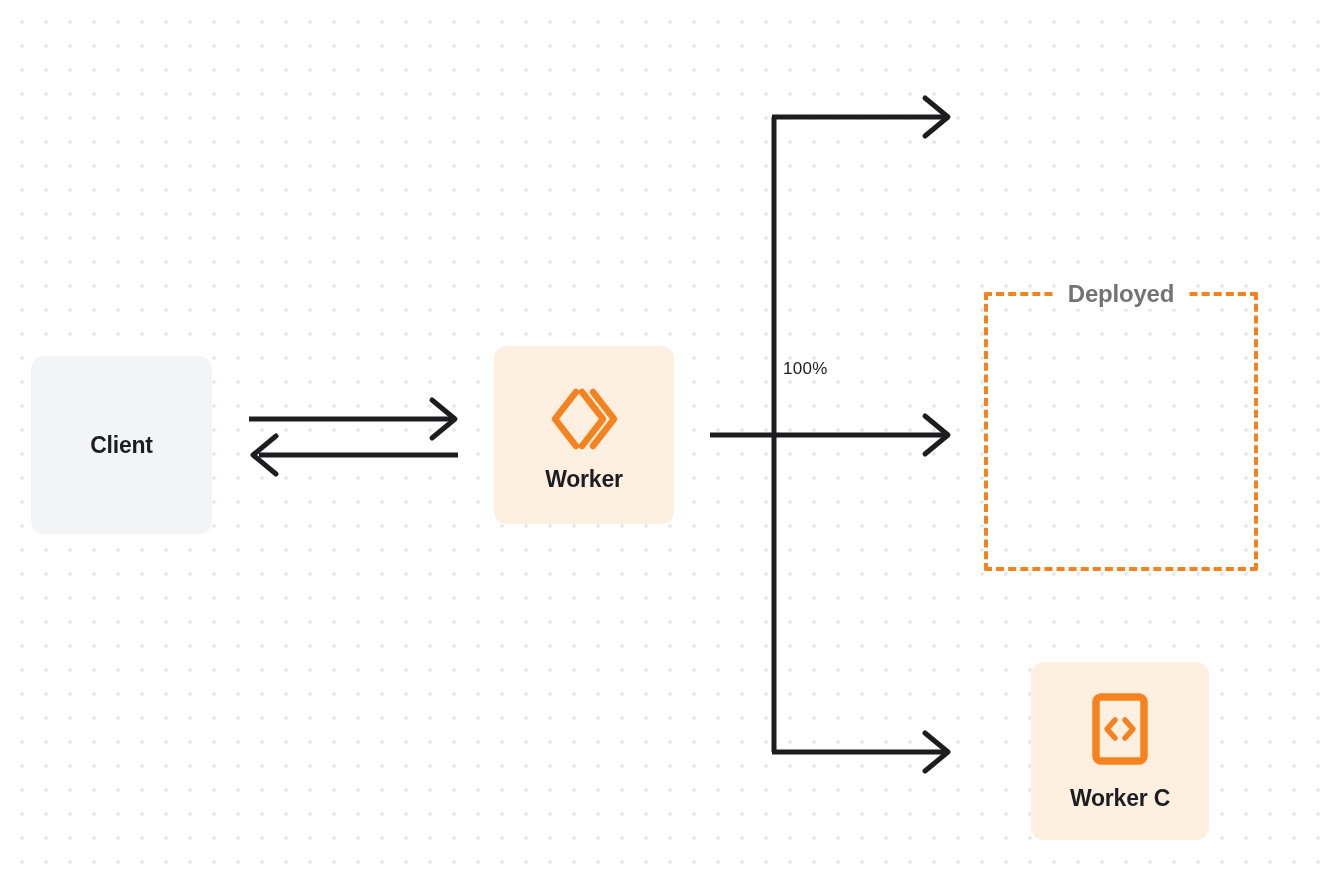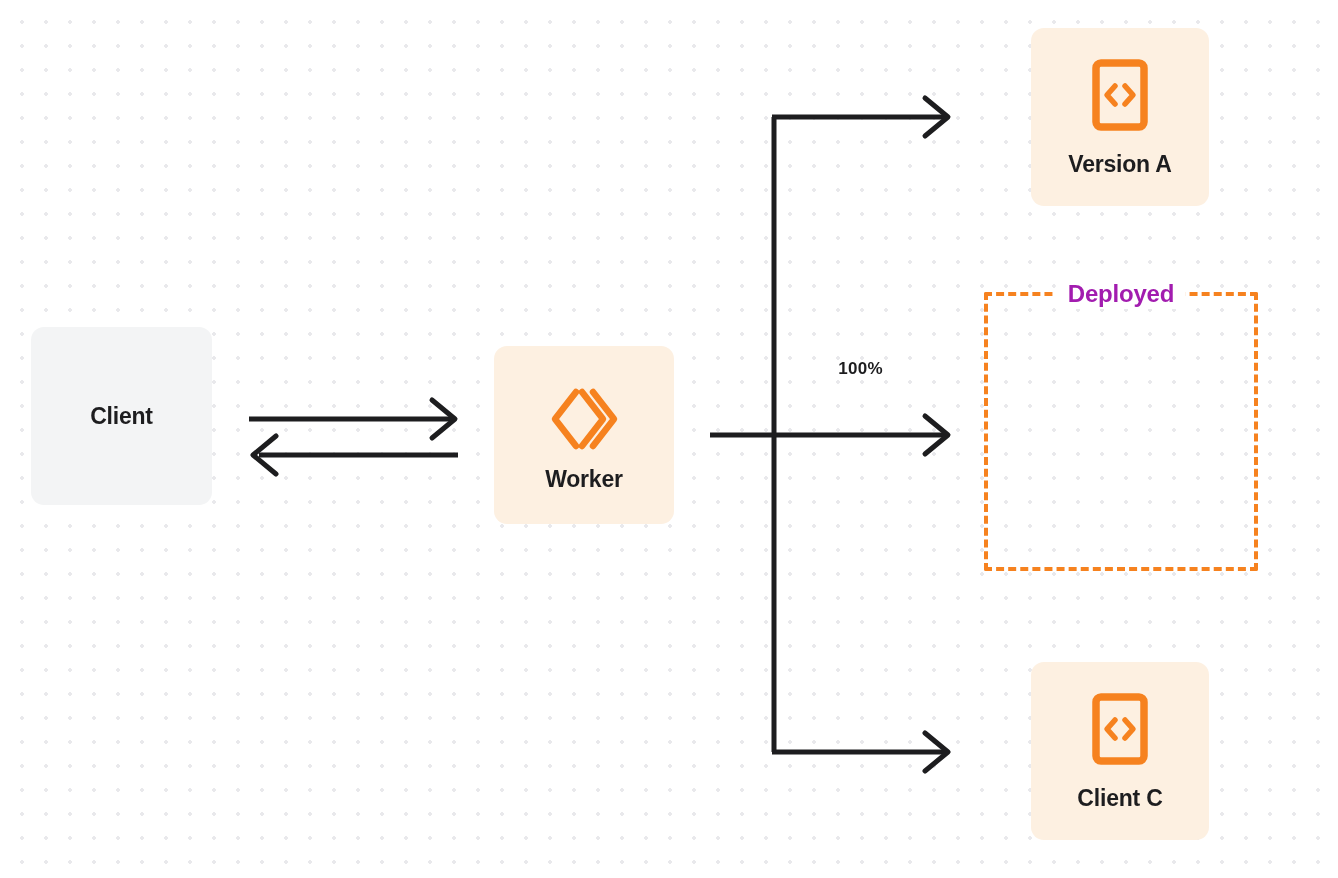--- a/index.html
+++ b/index.html
@@ -34,21 +34,21 @@
     font-size: 23px;
     font-weight: bold;
     color: #1d1d1f;
     letter-spacing: -0.2px;
     line-height: 1;
     white-space: nowrap;
   }
 
   #client-node {
     left: 31px;
-    top: 327px;
+    top: 356px;
     width: 181px;
     height: 178px;
     background: #f3f4f5;
     text-align: center;
   }
 
   #worker-node {
     left: 494px;
     top: 346px;
     width: 180px;
@@ -87,21 +87,21 @@
   }
   #deployed-label {
     position: absolute;
     left: 50%;
     top: -17px;
     transform: translateX(-50%);
     background: #ffffff;
     padding: 0 12px;
     font-size: 24px;
     font-weight: bold;
-    color: #a21caf;
+    color: #737373;
     letter-spacing: -0.2px;
     white-space: nowrap;
     line-height: 1.25;
   }
 
   
   #connectors {
     position: absolute;
     left: 0;
     top: 0;
@@ -109,24 +109,23 @@
     height: 878px;
     pointer-events: none;
   }
 
   
   #traffic-label {
     position: absolute;
     left: 783px;
     top: 352px;
     width: 155px;
-    text-align: center;
     color: #1d1d1f;
     font-size: 17px;
-    font-weight: bold;
+    font-weight: normal;
     letter-spacing: 0.3px;
     line-height: 1.95;
   }
   #traffic-label .traffic-line { display: block; white-space: nowrap; }
 </style>
 </head>
 <body>
 
 <div id="canvas">
 
@@ -172,40 +171,30 @@
     <span class="icon-slot">
       <svg width="78" height="78" viewBox="0 0 78 78" fill="none" xmlns="http://www.w3.org/2000/svg">
         <path d="M31 12 L10 39 L31 66" stroke="#f6821f" stroke-width="6.5" stroke-linecap="round" stroke-linejoin="round" fill="none"></path>
         <path d="M37 12 L58 39 L37 66" stroke="#f6821f" stroke-width="6.5" stroke-linecap="round" stroke-linejoin="round" fill="none"></path>
         <path d="M48 12 L69 39 L48 66" stroke="#f6821f" stroke-width="6.5" stroke-linecap="round" stroke-linejoin="round" fill="none"></path>
       </svg>
     </span>
     <span class="node-label">Worker</span>
   </div>
 
-  <div id="version-a-node" class="node version-node">
-    <span class="icon-slot">
-      <svg width="56" height="72" viewBox="0 0 56 72" fill="none" xmlns="http://www.w3.org/2000/svg">
-        <rect x="4" y="4" width="48" height="64" rx="5" ry="5" stroke="#f6821f" stroke-width="7.5" fill="none"></rect>
-        <path d="M23 27 L15 36 L23 45" stroke="#f6821f" stroke-width="5.5" stroke-linecap="round" stroke-linejoin="round" fill="none"></path>
-        <path d="M33 27 L41 36 L33 45" stroke="#f6821f" stroke-width="5.5" stroke-linecap="round" stroke-linejoin="round" fill="none"></path>
-      </svg>
-    </span>
-    <span class="node-label">Version A</span>
-  </div>
 
   <div id="deployed-group">
     <span id="deployed-label">Deployed</span>
   </div>
 
 
   <div id="version-c-node" class="node version-node">
     <span class="icon-slot">
       <svg width="56" height="72" viewBox="0 0 56 72" fill="none" xmlns="http://www.w3.org/2000/svg">
         <rect x="4" y="4" width="48" height="64" rx="5" ry="5" stroke="#f6821f" stroke-width="7.5" fill="none"></rect>
         <path d="M23 27 L15 36 L23 45" stroke="#f6821f" stroke-width="5.5" stroke-linecap="round" stroke-linejoin="round" fill="none"></path>
         <path d="M33 27 L41 36 L33 45" stroke="#f6821f" stroke-width="5.5" stroke-linecap="round" stroke-linejoin="round" fill="none"></path>
       </svg>
     </span>
-    <span class="node-label">Client C</span>
+    <span class="node-label">Worker C</span>
   </div>
 
 </div>
 
 </body></html>

